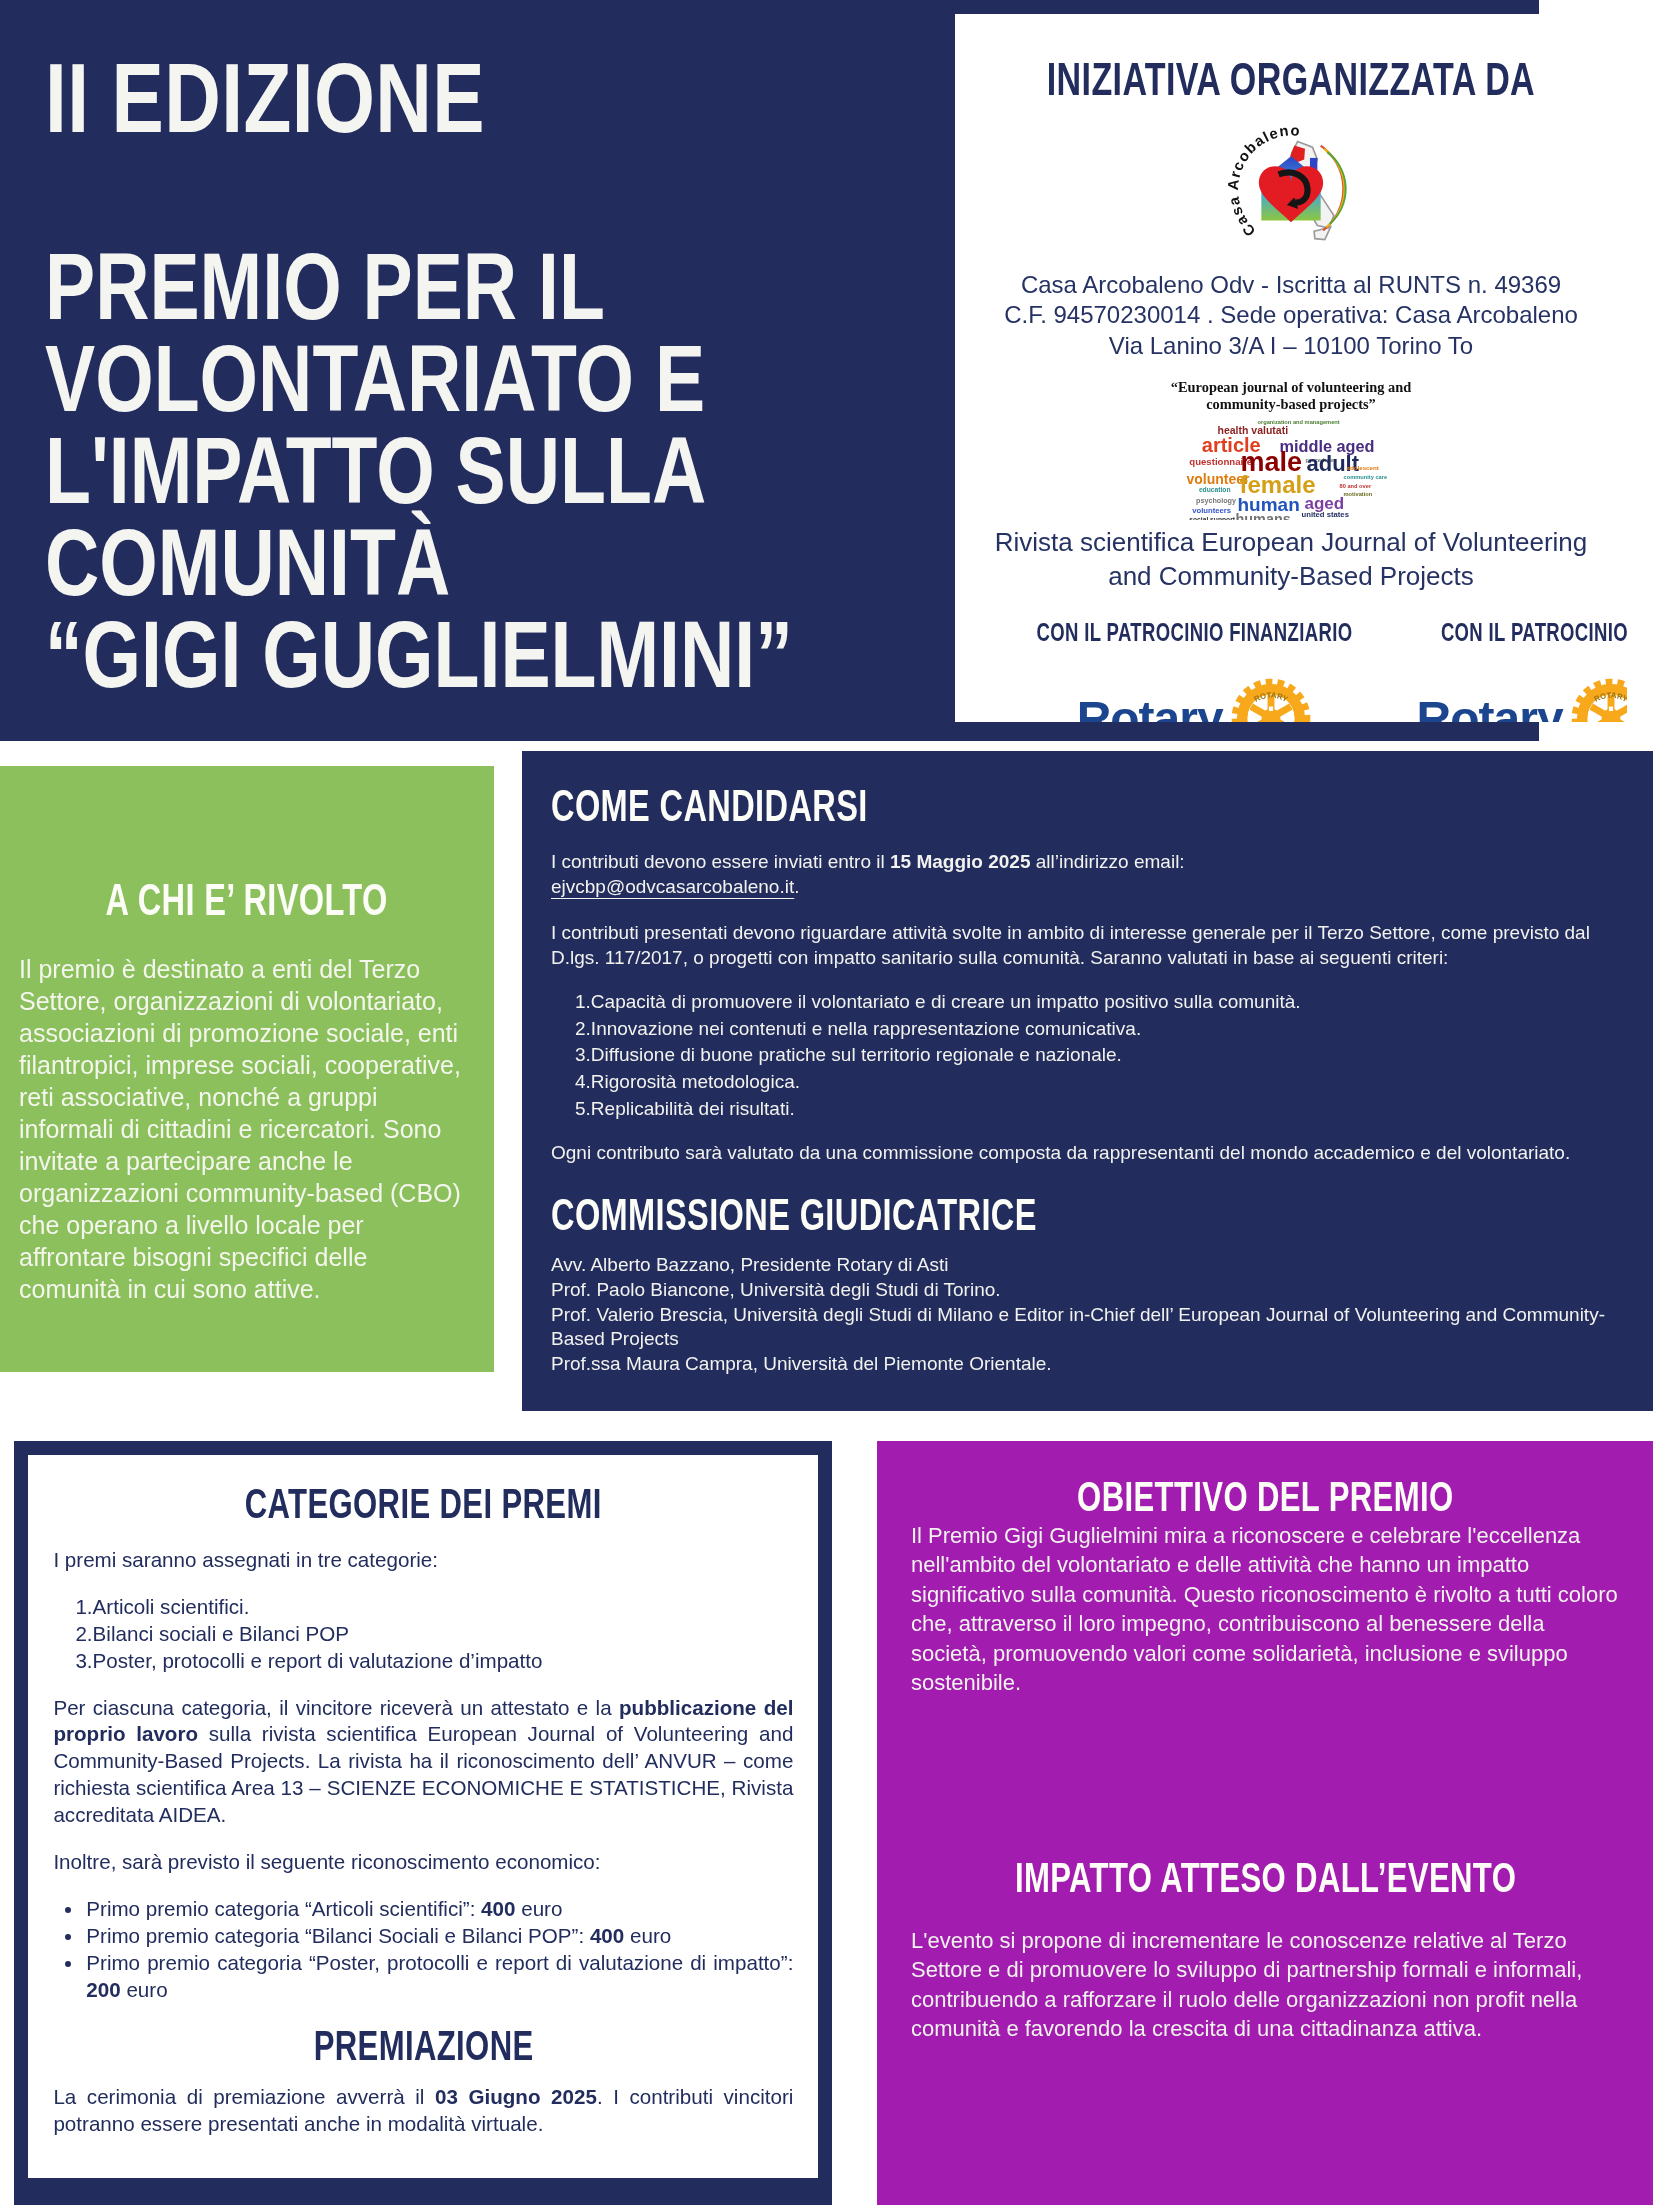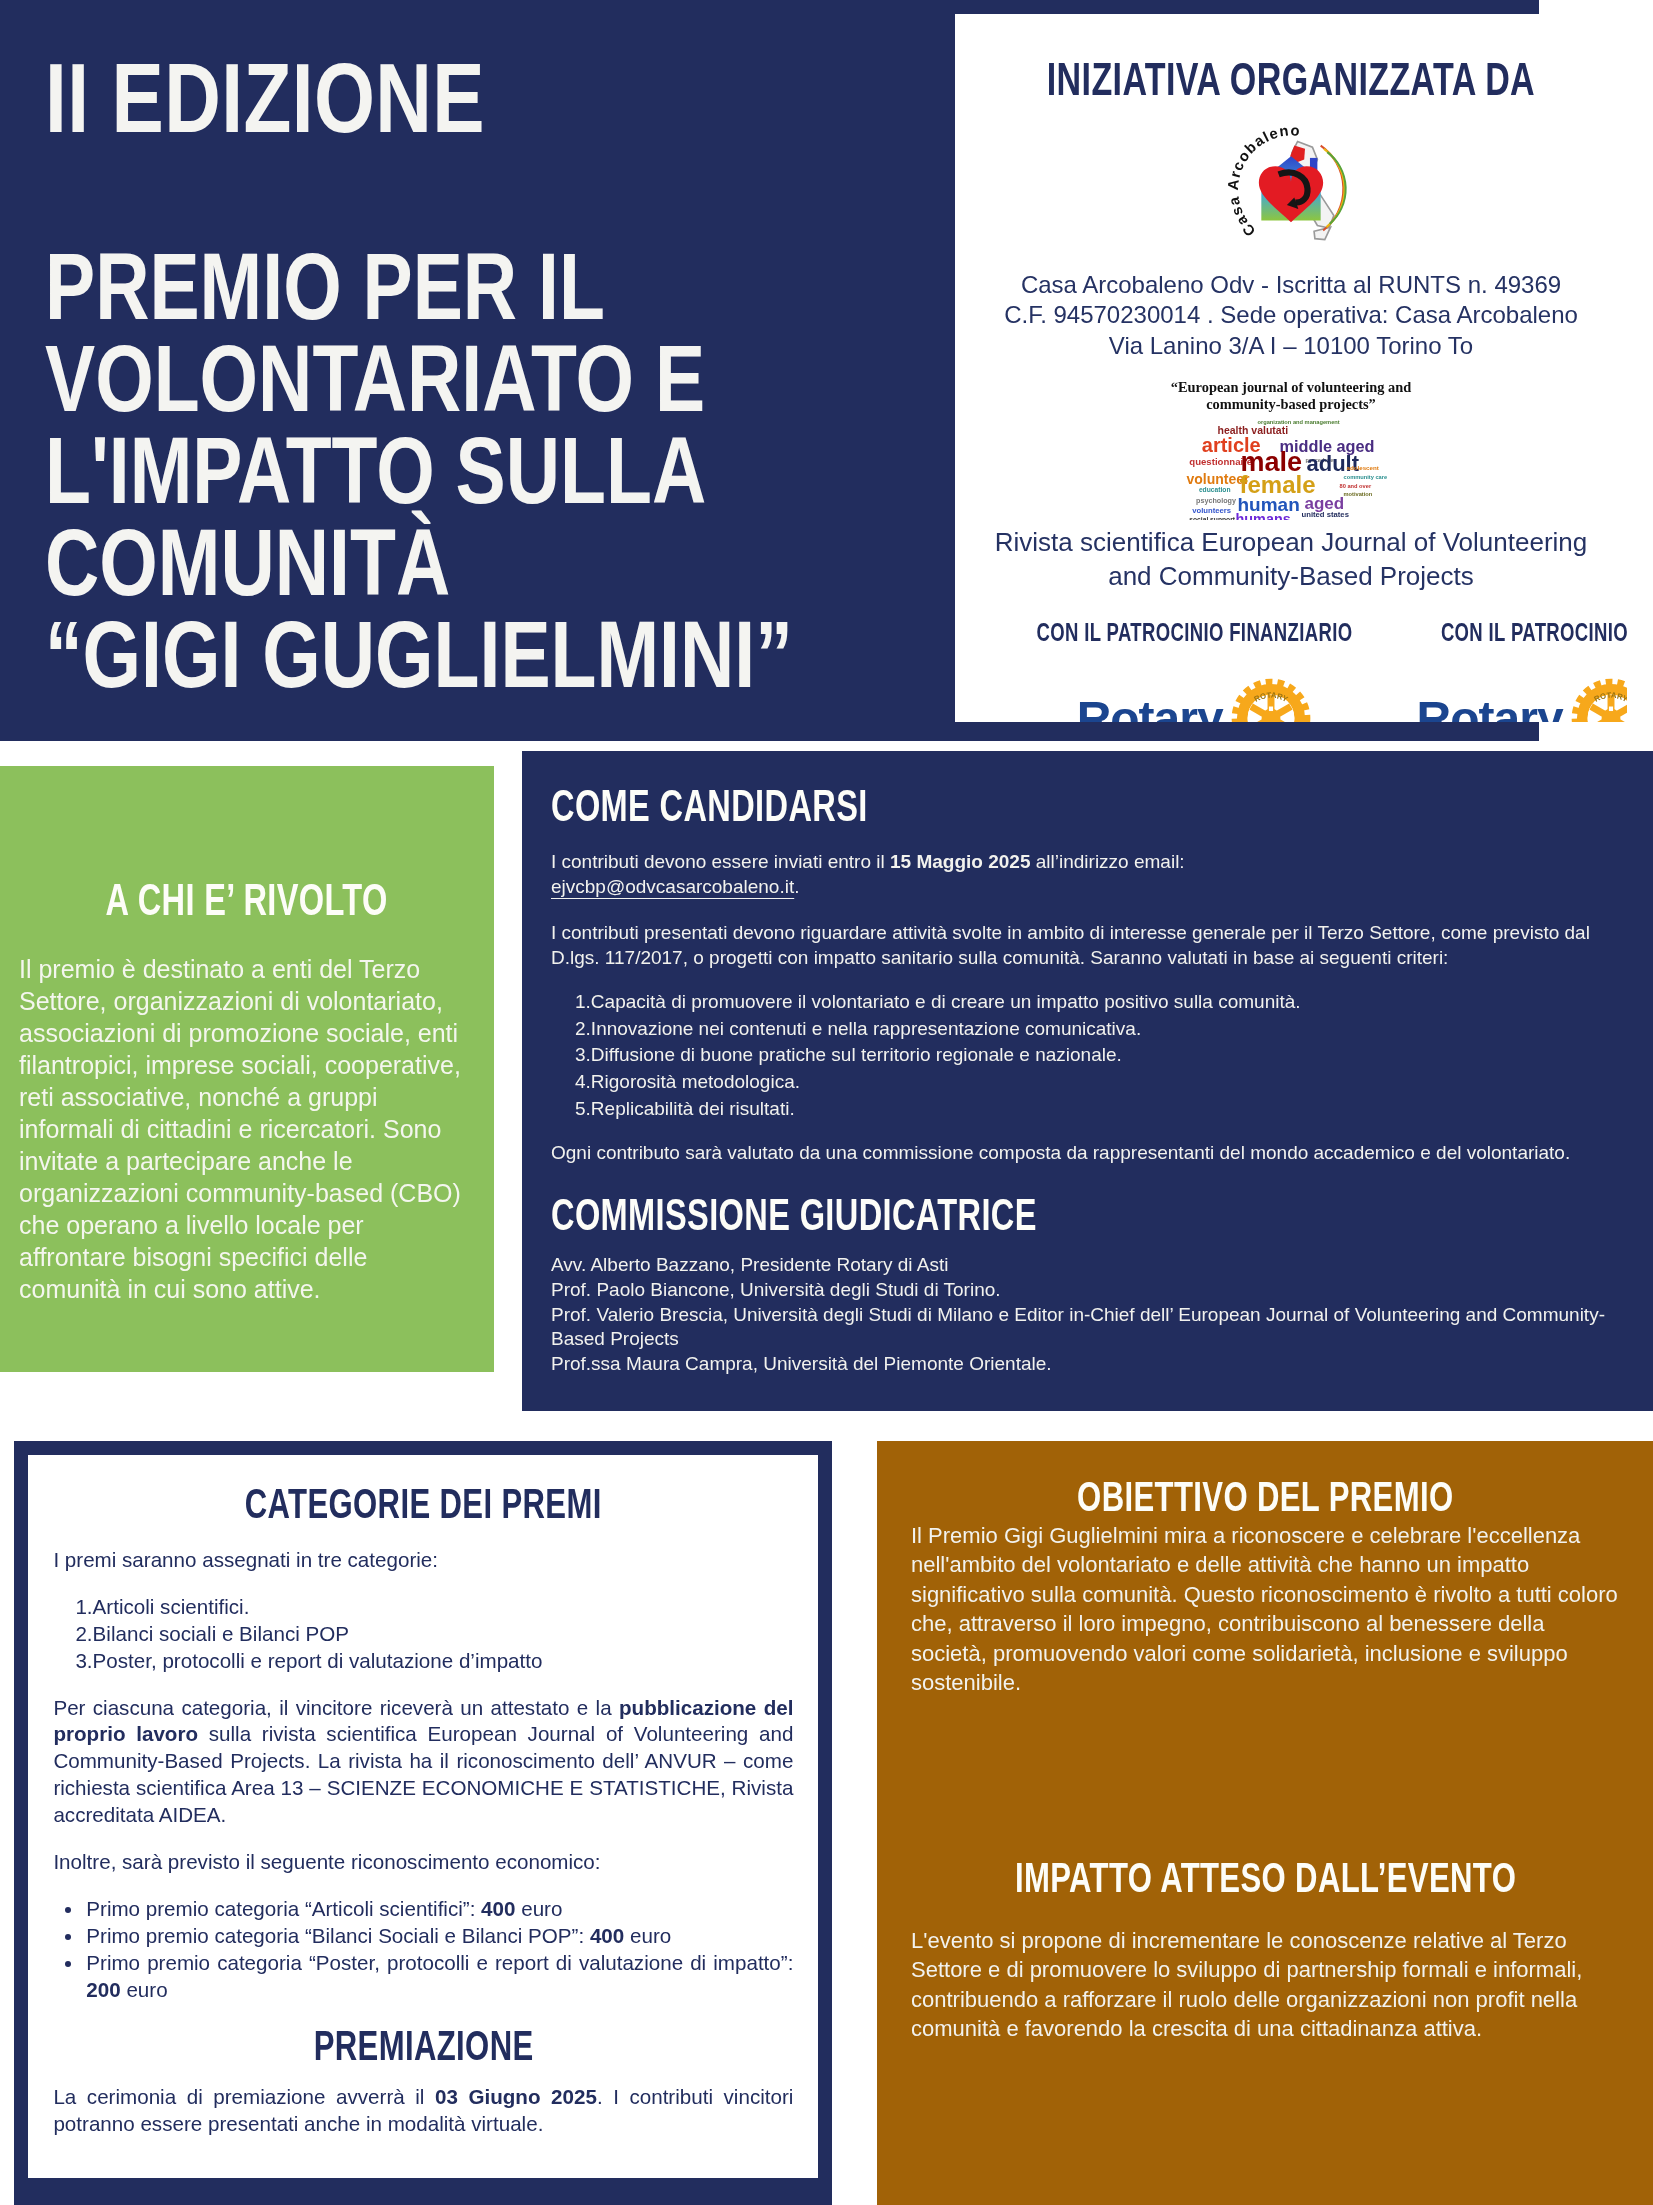--- a/index.html
+++ b/index.html
@@ -75,21 +75,21 @@
   ol.plain2 li::before{content:counter(m) ".";}
   .cat-just{text-align:justify;}
   .cat-para1{margin-top:20px;}
   .cat-para2{margin-top:19px;}
   ul.bul{list-style:disc outside;margin:0;padding:0 0 0 31px;}
   ul.bul li{font-size:20.6px;line-height:1.3;padding-left:1.9px;text-align:justify;}
   .prem-headwrap{margin-top:18px;}
   .prem-para{margin-top:14.4px;}
   .b{font-weight:700;}
 
-  .right-panel{position:absolute;left:877px;top:1441px;width:777px;height:765px;background:#a16207;
+  .right-panel{position:absolute;left:877px;top:1441px;width:777px;height:765px;background:#a21caf;
       box-sizing:border-box;padding:32px 34px 0;color:#f2f2ee;overflow:hidden;}
   .rp-head{font-size:42px;color:#fdfdf8;}
   .rp-body{font-size:22px;line-height:1.34;}
   .impact-headwrap{margin-top:156px;}
   .impact-body{margin-top:24px;font-size:22px;line-height:1.34;}
 
   svg text{font-family:"Liberation Sans",sans-serif;}
 </style>
 </head>
 <body>
@@ -185,21 +185,21 @@
         <span style="position: absolute; left: 54px; top: 54px; font-size: 24px; color: rgb(212, 160, 23); font-weight: 700; line-height: 1; white-space: nowrap;">female</span>
         <span style="position: absolute; left: 158px; top: 56px; font-size: 5.7px; color: rgb(42, 143, 143); font-weight: 700; line-height: 1; white-space: nowrap;">community care</span>
         <span style="position: absolute; left: 13.4px; top: 68px; font-size: 6.7px; color: rgb(42, 143, 143); font-weight: 700; line-height: 1; white-space: nowrap;">education</span>
         <span style="position: absolute; left: 154px; top: 65px; font-size: 5.7px; color: rgb(192, 48, 48); font-weight: 700; line-height: 1; white-space: nowrap;">80 and over</span>
         <span style="position: absolute; left: 158px; top: 73px; font-size: 5.7px; color: rgb(107, 107, 32); font-weight: 700; line-height: 1; white-space: nowrap;">motivation</span>
         <span style="position: absolute; left: 10.5px; top: 78px; font-size: 7.2px; color: rgb(119, 119, 119); font-weight: 700; line-height: 1; white-space: nowrap;">psychology</span>
         <span style="position: absolute; left: 52px; top: 76px; font-size: 19px; color: rgb(34, 85, 187); font-weight: 700; line-height: 1; white-space: nowrap;">human</span>
         <span style="position: absolute; left: 119px; top: 76px; font-size: 17px; color: rgb(122, 63, 160); font-weight: 700; line-height: 1; white-space: nowrap;">aged</span>
         <span style="position: absolute; left: 6.7px; top: 88px; font-size: 7.7px; color: rgb(51, 85, 204); font-weight: 700; line-height: 1; white-space: nowrap;">volunteers</span>
         <span style="position: absolute; left: 3.8px; top: 98px; font-size: 6.7px; color: rgb(51, 51, 51); font-weight: 700; line-height: 1; white-space: nowrap;">social support</span>
-        <span style="position: absolute; left: 50px; top: 93px; font-size: 14.4px; color: #6d28d9; font-weight: 700; line-height: 1; white-space: nowrap;">humans</span>
+        <span style="position: absolute; left: 50px; top: 93px; font-size: 14.4px; color: #737373; font-weight: 700; line-height: 1; white-space: nowrap;">humans</span>
         <span style="position: absolute; left: 116px; top: 92px; font-size: 7.7px; color: rgb(31, 42, 91); font-weight: 700; line-height: 1; white-space: nowrap;">united states</span>
         <span style="position: absolute; left: 117px; top: 101px; font-size: 5.3px; color: rgb(192, 48, 48); font-weight: 700; line-height: 1; white-space: nowrap;">major clinical study</span>
       </div>
 
     <div class="journal-text">Rivista scientifica European Journal of Volunteering and Community-Based Projects</div>
 
     <div class="patronage">
       <div class="pat-col">
         <span class="hx c pat-label">CON IL PATROCINIO FINANZIARIO</span>
         <div class="rot-logo">

